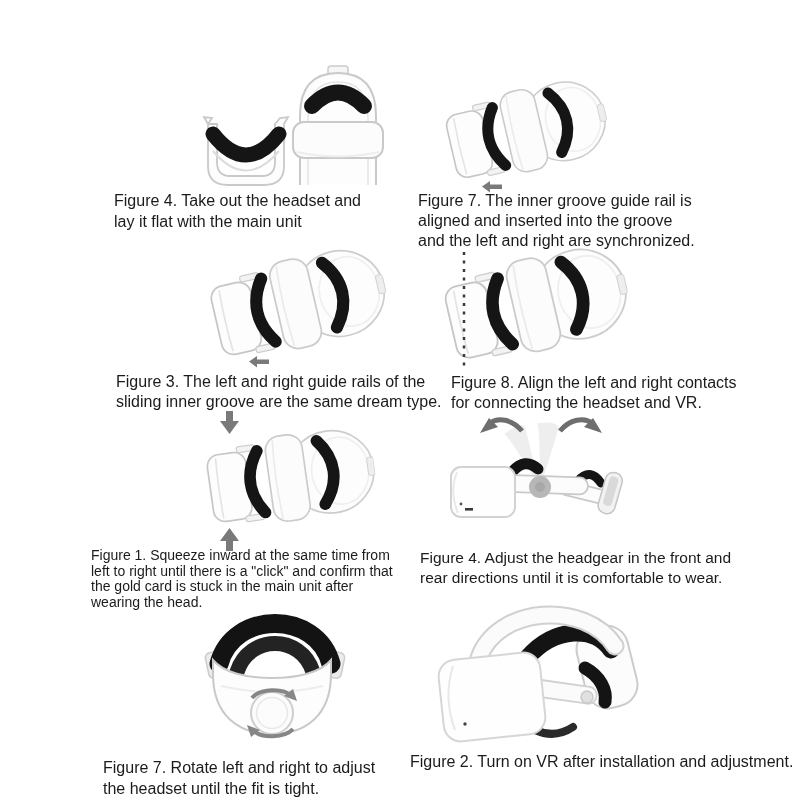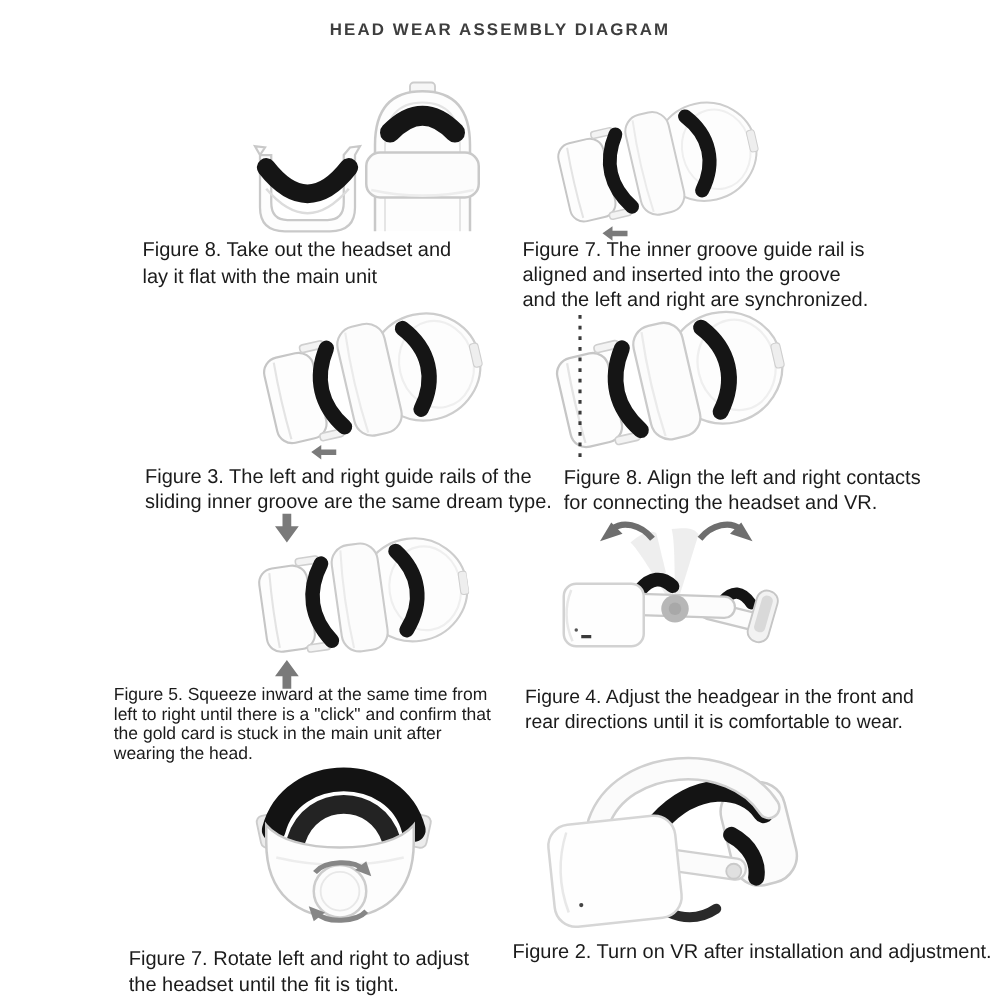--- a/index.html
+++ b/index.html
@@ -29,39 +29,38 @@
         <ellipse cx="159" cy="55" rx="34" ry="40" fill="none" stroke="#efefef" stroke-width="2"></ellipse>
         <rect x="192" y="44" width="8" height="22" rx="3" fill="#eeeeee" stroke="#cfcfcf" stroke-width="1"></rect>
         <path d="M136,16 C156,40 156,68 136,92" fill="none" stroke="#151515" stroke-width="14" stroke-linecap="round"></path>
         <rect x="74" y="4" width="44" height="102" rx="17" fill="#fcfcfc" stroke="#cbcbcb" stroke-width="2"></rect>
         <path d="M84,8 Q80,55 84,102" stroke="#ebebeb" fill="none" stroke-width="2"></path>
       </symbol>
       <path id="arrow-left" d="M0,5.5 L8,0 L8,3.5 L20,3.5 L20,8 L8,8 L8,11.5 Z" fill="#7a7a7a"></path>
     </defs>
   </svg>
 
-  <div class="title">HEAD WEAR ASSEMBLY DIAGRAM</div>
 
   <svg class="fig" style="left:150px;top:58px" width="250" height="135" viewBox="0 0 250 135">
     <g>
       <path d="M58,66 L54,59 L62,60 L58,66 L58,108 Q58,127 78,127 L114,127 Q134,127 134,108 L134,66 L138,59 L130,60
                L125,66 L125,104 Q125,118 112,118 L80,118 Q67,118 67,104 L67,66 Z" fill="#fdfdfd" stroke="#c9c9c9" stroke-width="1.8"></path>
       <path d="M63,76 Q96,118 129,76" fill="none" stroke="#151515" stroke-width="15" stroke-linecap="round"></path>
       <path d="M63,93 Q96,132 129,93" fill="none" stroke="#dcdcdc" stroke-width="2"></path>
     </g>
     <g>
       <rect x="178" y="8" width="20" height="10" rx="3" fill="#f6f6f6" stroke="#cccccc" stroke-width="1.5"></rect>
       <path d="M150,127 L150,58 Q150,15 188,15 Q226,15 226,58 L226,127" fill="#fdfdfd" stroke="#c9c9c9" stroke-width="2"></path>
       <path d="M158,127 L158,60 Q158,24 188,24 Q218,24 218,60 L218,127" fill="none" stroke="#e4e4e4" stroke-width="1.5"></path>
       <path d="M162,48 Q188,21 214,48" fill="none" stroke="#151515" stroke-width="16" stroke-linecap="round"></path>
       <rect x="143" y="64" width="90" height="36" rx="11" fill="#fcfcfc" stroke="#c9c9c9" stroke-width="2"></rect>
       <path d="M147,94 Q188,103 229,94" fill="none" stroke="#ededed" stroke-width="2"></path>
     </g>
   </svg>
-  <div class="cap" style="left:114px;top:190px">Figure 8. Take out the headset and
+  <div class="cap" style="left:114px;top:190px">Figure 4. Take out the headset and
 lay it flat with the main unit</div>
 
   <svg class="fig" style="left:425px;top:80px" width="265" height="115" viewBox="0 0 265 115">
     <g transform="rotate(-13 102 50)">
       <use href="#topview" x="18" y="6" width="168" height="88"></use>
     </g>
     <use href="#arrow-left" transform="translate(57,101)"></use>
   </svg>
   <div class="cap" style="left:418px;top:191px;line-height:20px">Figure 7. The inner groove guide rail is
 aligned and inserted into the groove
@@ -85,21 +84,21 @@
   <div class="cap" style="left:451px;top:373px;line-height:20px">Figure 8. Align the left and right contacts
 for connecting the headset and VR.</div>
 
   <svg class="fig" style="left:195px;top:410px" width="195" height="142" viewBox="0 0 195 142">
     <path d="M31,1 h7 v10 h6 l-9.5,13 -9.5,-13 h6 z" fill="#7a7a7a"></path>
     <g transform="rotate(-8 96 67)">
       <use href="#topview" x="12" y="14" width="168" height="107"></use>
     </g>
     <path d="M38,141 h-7 v-10 h-6 l9.5,-13 9.5,13 h-6 z" fill="#7a7a7a"></path>
   </svg>
-  <div class="cap" style="left:91px;top:548px;font-size:14px;line-height:15.6px">Figure 5. Squeeze inward at the same time from
+  <div class="cap" style="left:91px;top:548px;font-size:14px;line-height:15.6px">Figure 1. Squeeze inward at the same time from
 left to right until there is a "click" and confirm that
 the gold card is stuck in the main unit after
 wearing the head.</div>
 
   <svg class="fig" style="left:440px;top:412px" width="205" height="115" viewBox="0 0 205 115">
     <g fill="#ececec" opacity="0.85">
       <path d="M100,76 C93,41 89,21 85,13 C97,9 103,9 107,13 C105,31 103,51 100,76 Z" transform="rotate(-20 100 76)"></path>
       <path d="M100,76 C93,41 89,21 85,13 C97,9 103,9 107,13 C105,31 103,51 100,76 Z" transform="rotate(11 100 76)"></path>
     </g>
     <g>

